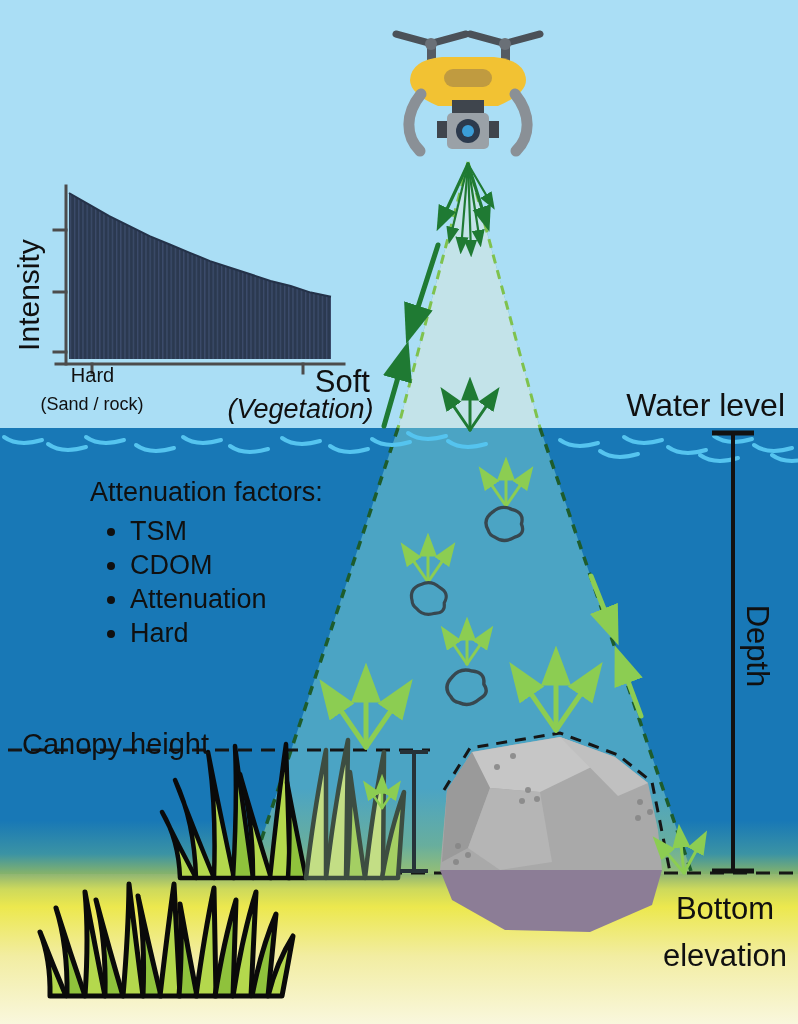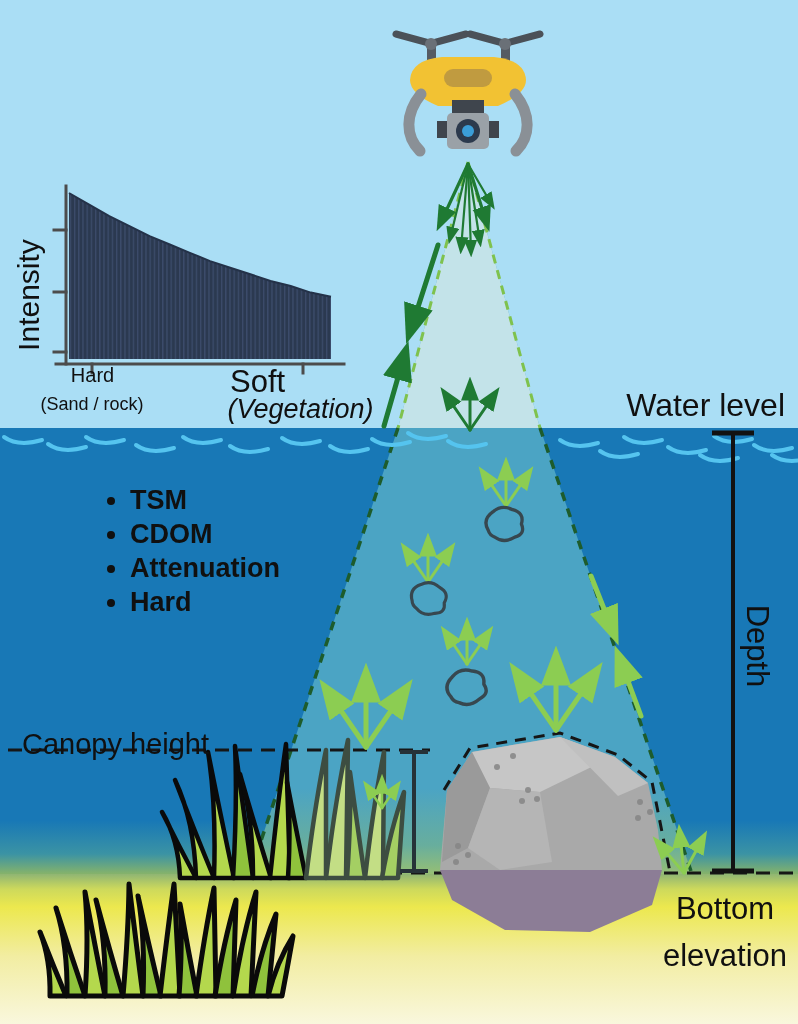--- a/index.html
+++ b/index.html
@@ -15,25 +15,25 @@
   #canvas{position:relative;width:798px;height:1024px;overflow:hidden;
           font-family:"Liberation Sans",sans-serif;color:var(--ink);}
   #scene{position:absolute;left:0;top:0;}
   .label{position:absolute;line-height:1.15;}
   .water-level{left:580px;top:387px;width:205px;font-size:32px;text-align:right;}
   .depth{left:696px;top:627px;width:120px;height:38px;font-size:31px;text-align:center;transform:rotate(90deg);}
   .canopy{left:22px;top:704px;font-size:29px;margin-top:24px;}
   .bottomelev{left:625px;top:886px;width:200px;font-size:31px;text-align:center;line-height:1.5;}
   .atten{left:90px;top:477px;font-size:27px;}
   .atten ul{margin:8px 0 0 0;padding-left:40px;}
-  .atten li{margin:3px 0;line-height:31px;font-weight:bold;}
+  .atten li{margin:3px 0;line-height:31px;}
   .ylab{left:-60px;top:277px;width:180px;height:36px;font-size:30px;text-align:center;transform:rotate(-90deg);}
   .hard{left:25px;top:364px;width:135px;font-size:20px;text-align:center;}
   .hardsub{left:2px;top:394px;width:180px;font-size:18px;text-align:center;}
-  .soft{left:230px;top:364px;width:140px;font-size:31px;text-align:left;}
+  .soft{left:230px;top:364px;width:140px;font-size:31px;text-align:right;}
   .softsub{left:213px;top:394px;width:175px;font-size:27px;text-align:center;font-style:italic;}
   
   .wave{fill:none;stroke:var(--wave);stroke-width:4;stroke-linecap:round;}
   .dash-air{fill:none;stroke:var(--dash-light);stroke-width:3;stroke-dasharray:9 7;}
   .dash-sub{fill:none;stroke:var(--dash-dark);stroke-width:3.5;stroke-dasharray:9 8;}
   .ink-dash{fill:none;stroke:#161616;stroke-width:3.2;stroke-dasharray:14 9;}
   .meas{stroke:#121212;stroke-width:4;}
   .meas-cap{stroke:#121212;stroke-width:5;}
   .cmeas{stroke:#263238;stroke-width:4;}
   .a-dark{stroke:var(--green-dark);fill:none;stroke-linecap:round;}
@@ -283,20 +283,21 @@
           <line x1="303" y1="364" x2="303" y2="373"></line>
     </g>
   </g>
 </svg>
 
 <div class="label water-level">Water level</div>
 <div class="label depth">Depth</div>
 <div class="label canopy">Canopy height</div>
 <div class="label bottomelev">Bottom elevation</div>
 <div class="label atten">
+  <div>Attenuation factors:</div>
   <ul>
     <li>TSM</li>
     <li>CDOM</li>
     <li>Attenuation</li>
     <li>Hard</li>
   </ul>
 </div>
 <div class="label ylab">Intensity</div>
 <div class="label hard">Hard</div>
 <div class="label hardsub">(Sand / rock)</div>

